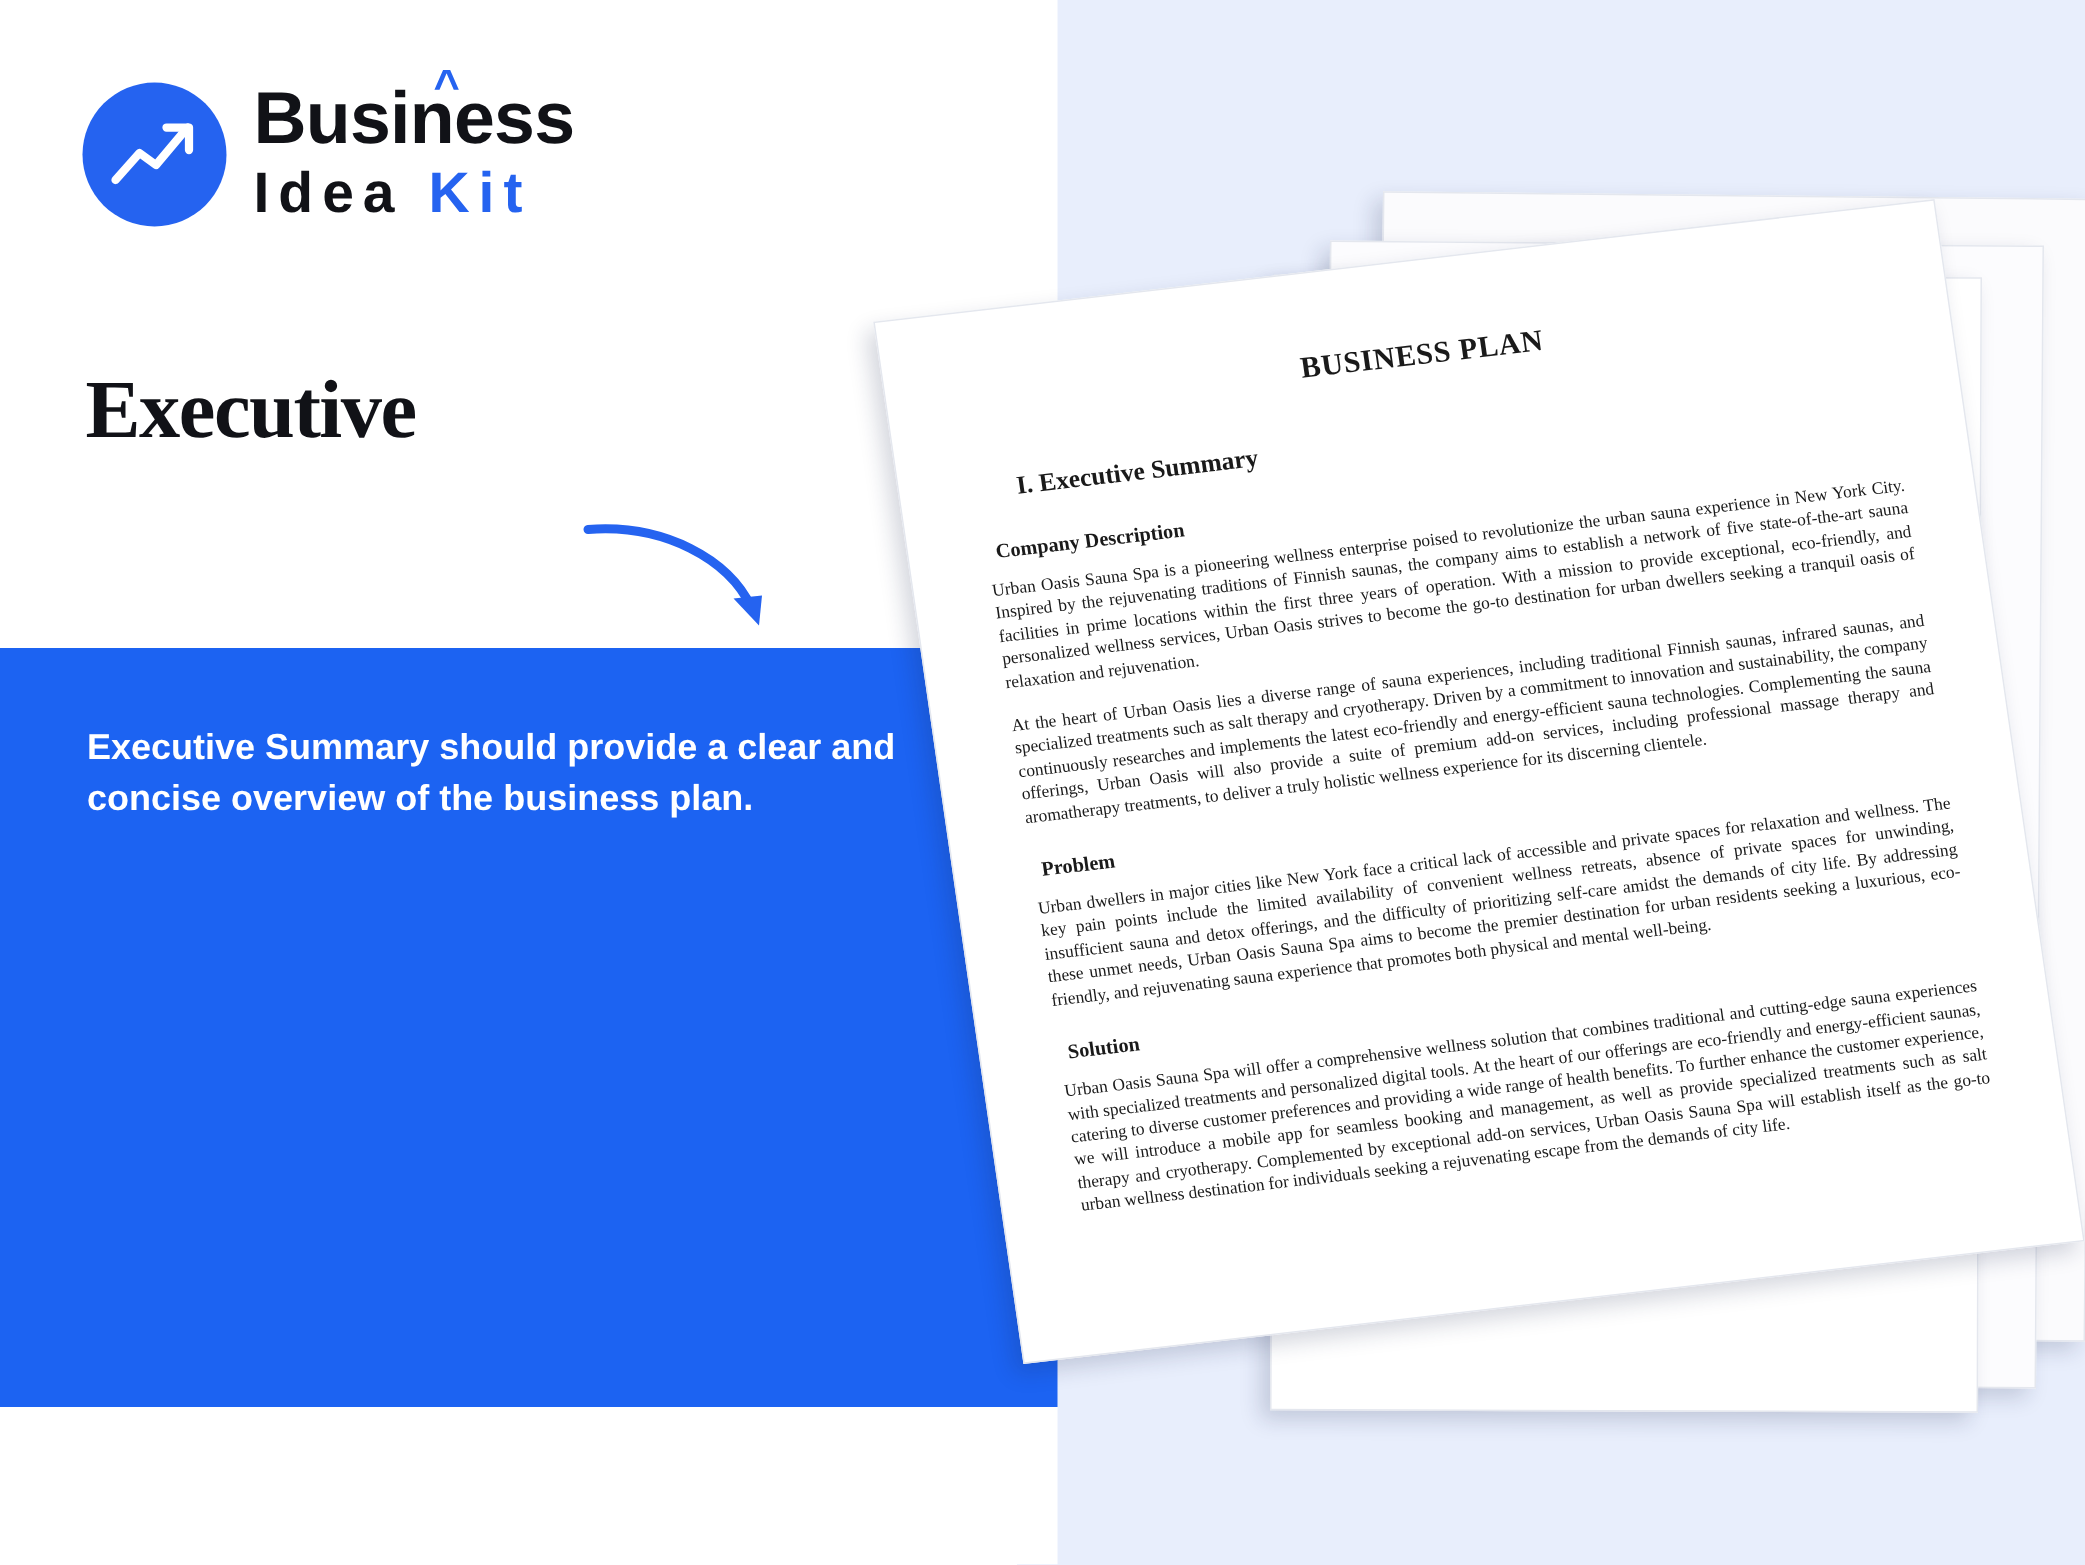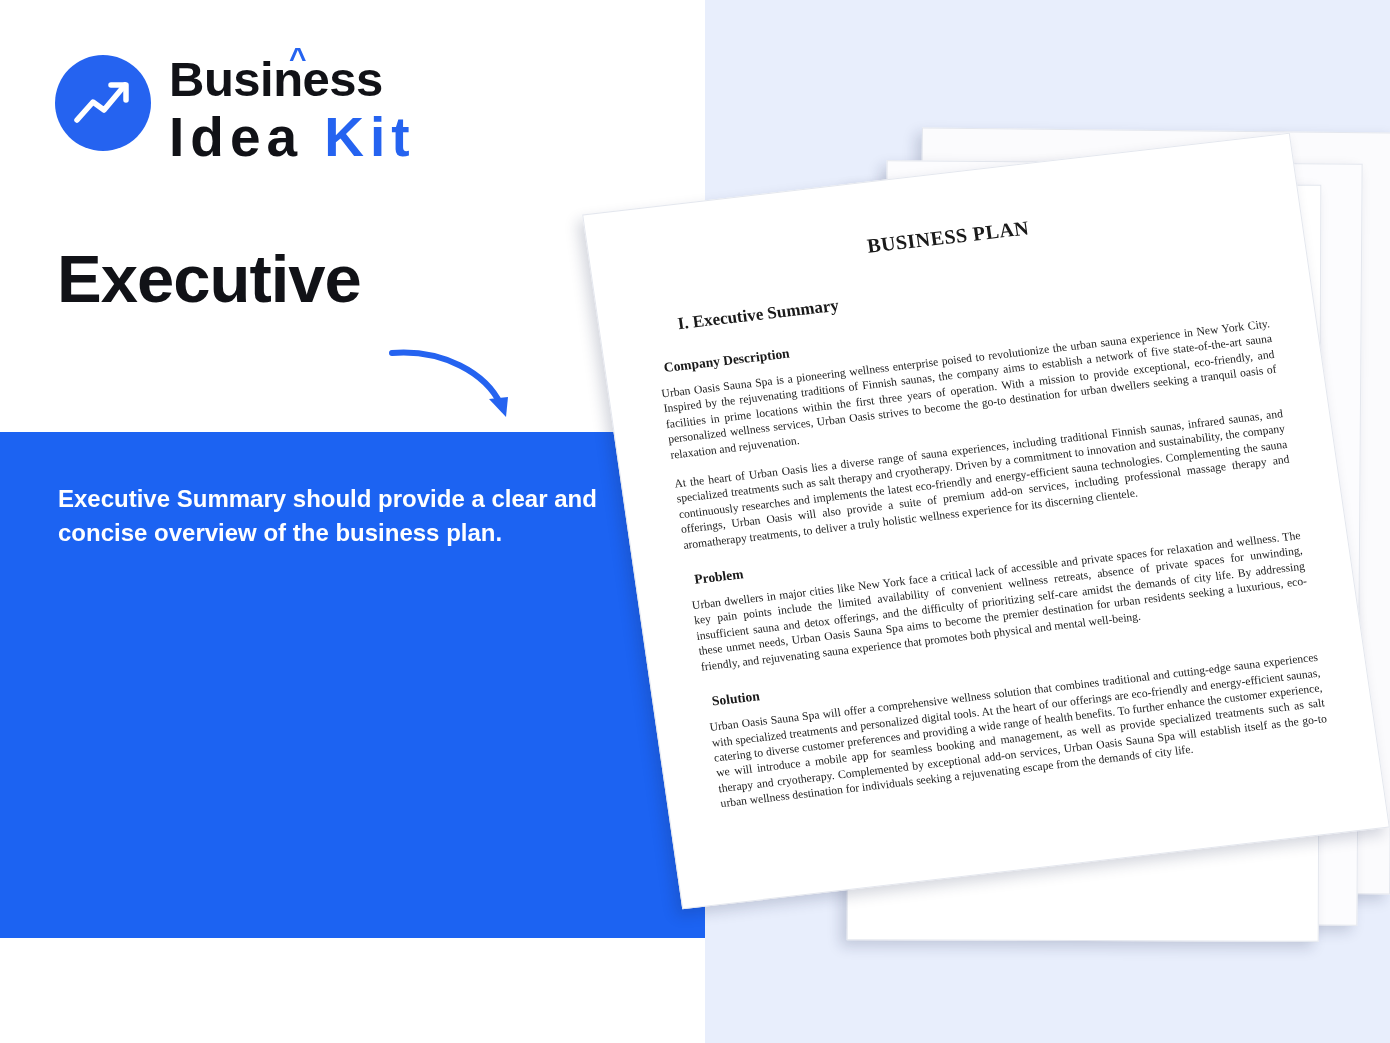--- a/index.html
+++ b/index.html
@@ -72,39 +72,40 @@
   }
   .logo-line1 .caret {
     position: absolute;
     left: 120px;
     top: -12px;
     color: #2563f0;
     font-size: 30px;
     font-weight: bold;
   }
   .logo-line2 {
-    font-size: 55px;
+    font-size: 38px;
     font-weight: bold;
     color: #111217;
     letter-spacing: 6px;
     margin-top: 6px;
   }
   .logo-line2 .kit {
     color: #2563f0;
   }
 
   
   .headline {
     position: absolute;
     left: 57px;
     top: 243px;
-    font-size: 67px;
+    font-size: 55px;
     font-weight: bold;
     line-height: 1.08;
     letter-spacing: -1px;
+    font-family: Liberation Serif, serif;
   }
   .headline .l1 { color: #111217; display: block; }
   .headline .l2 { color: #2563f0; display: block; }
 
   
   .arrow {
     position: absolute;
     left: 388px;
     top: 345px;
     width: 130px;

